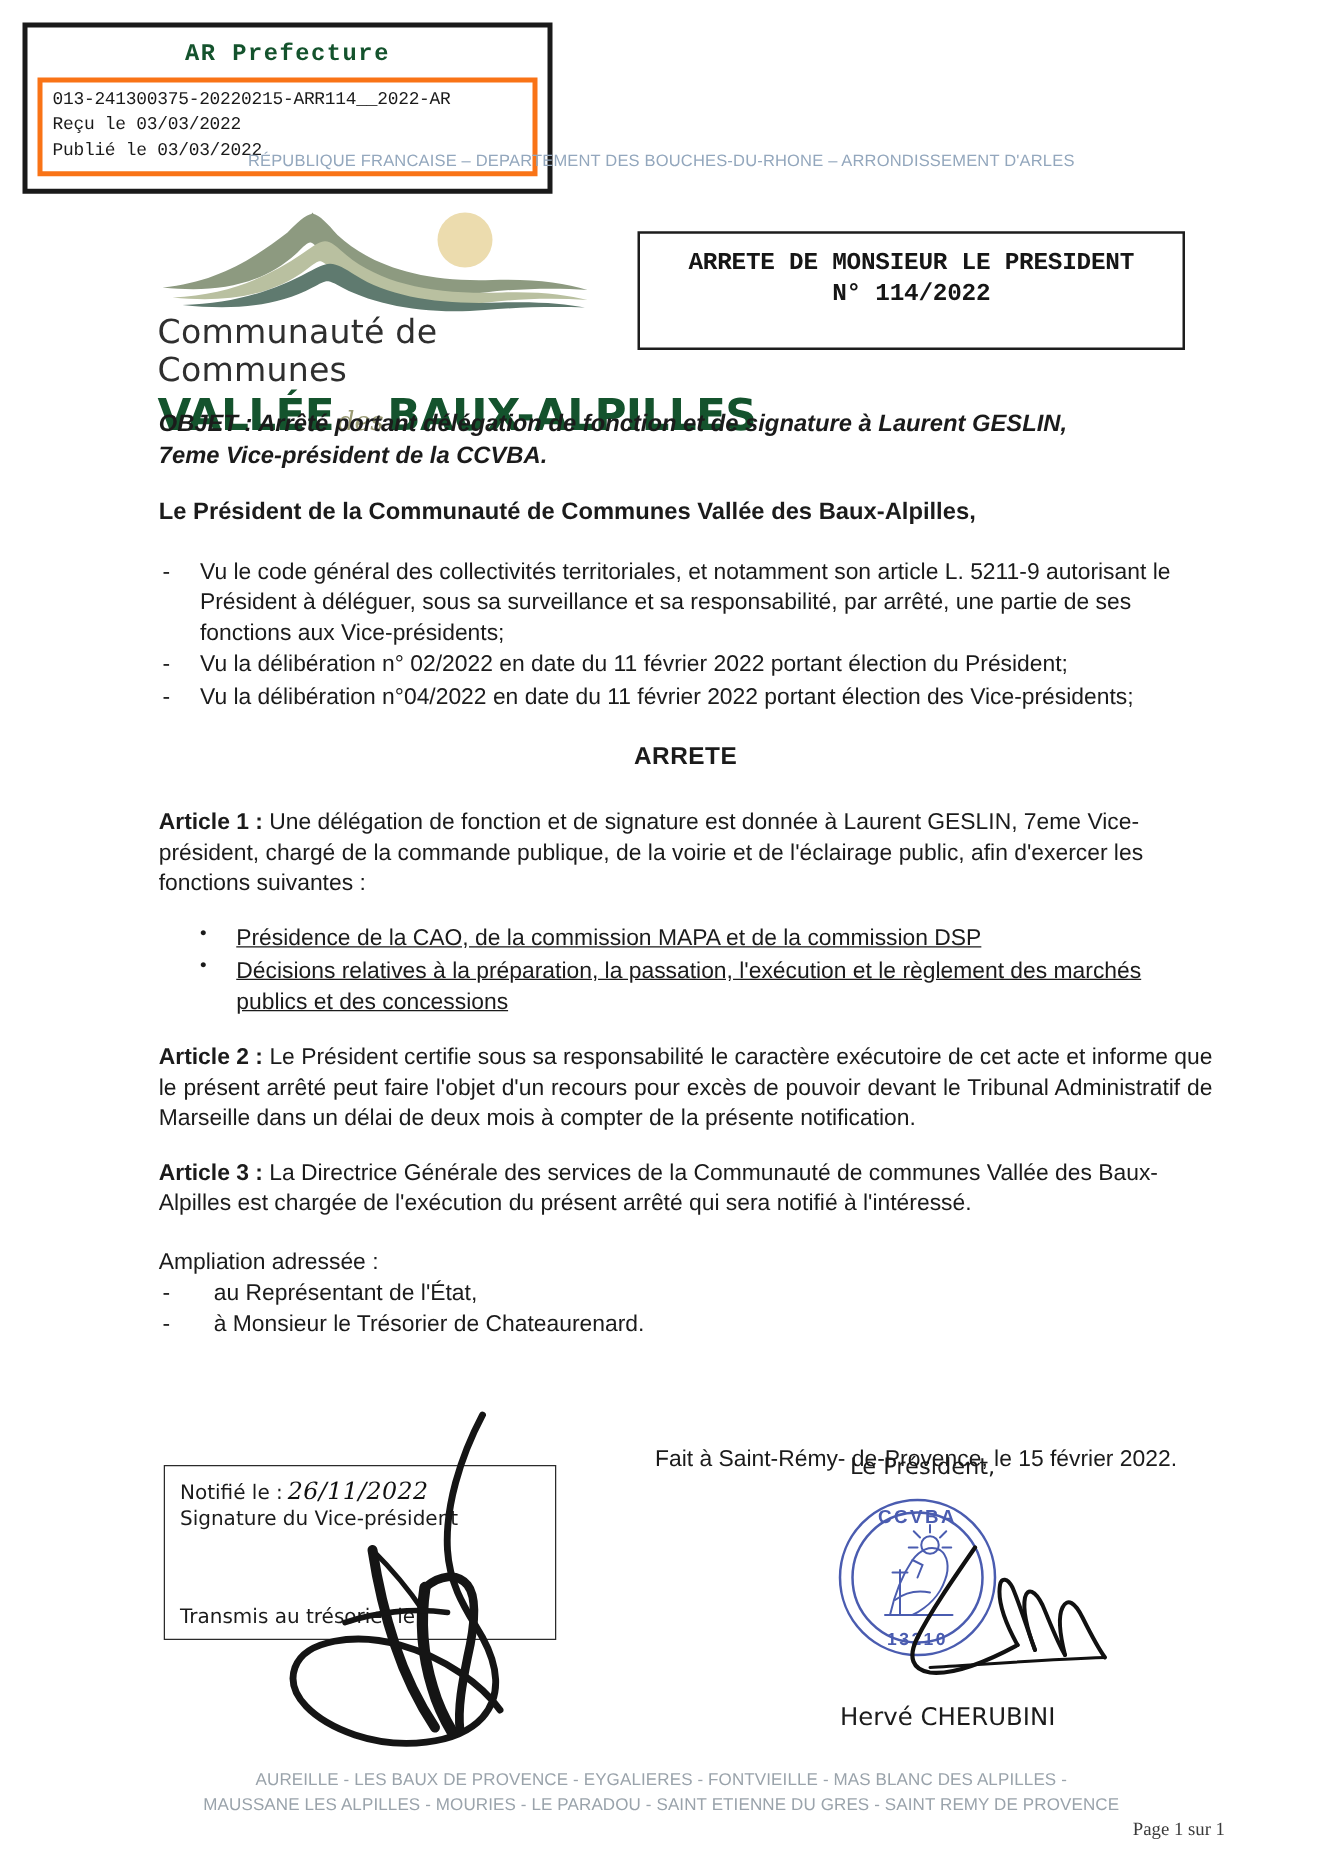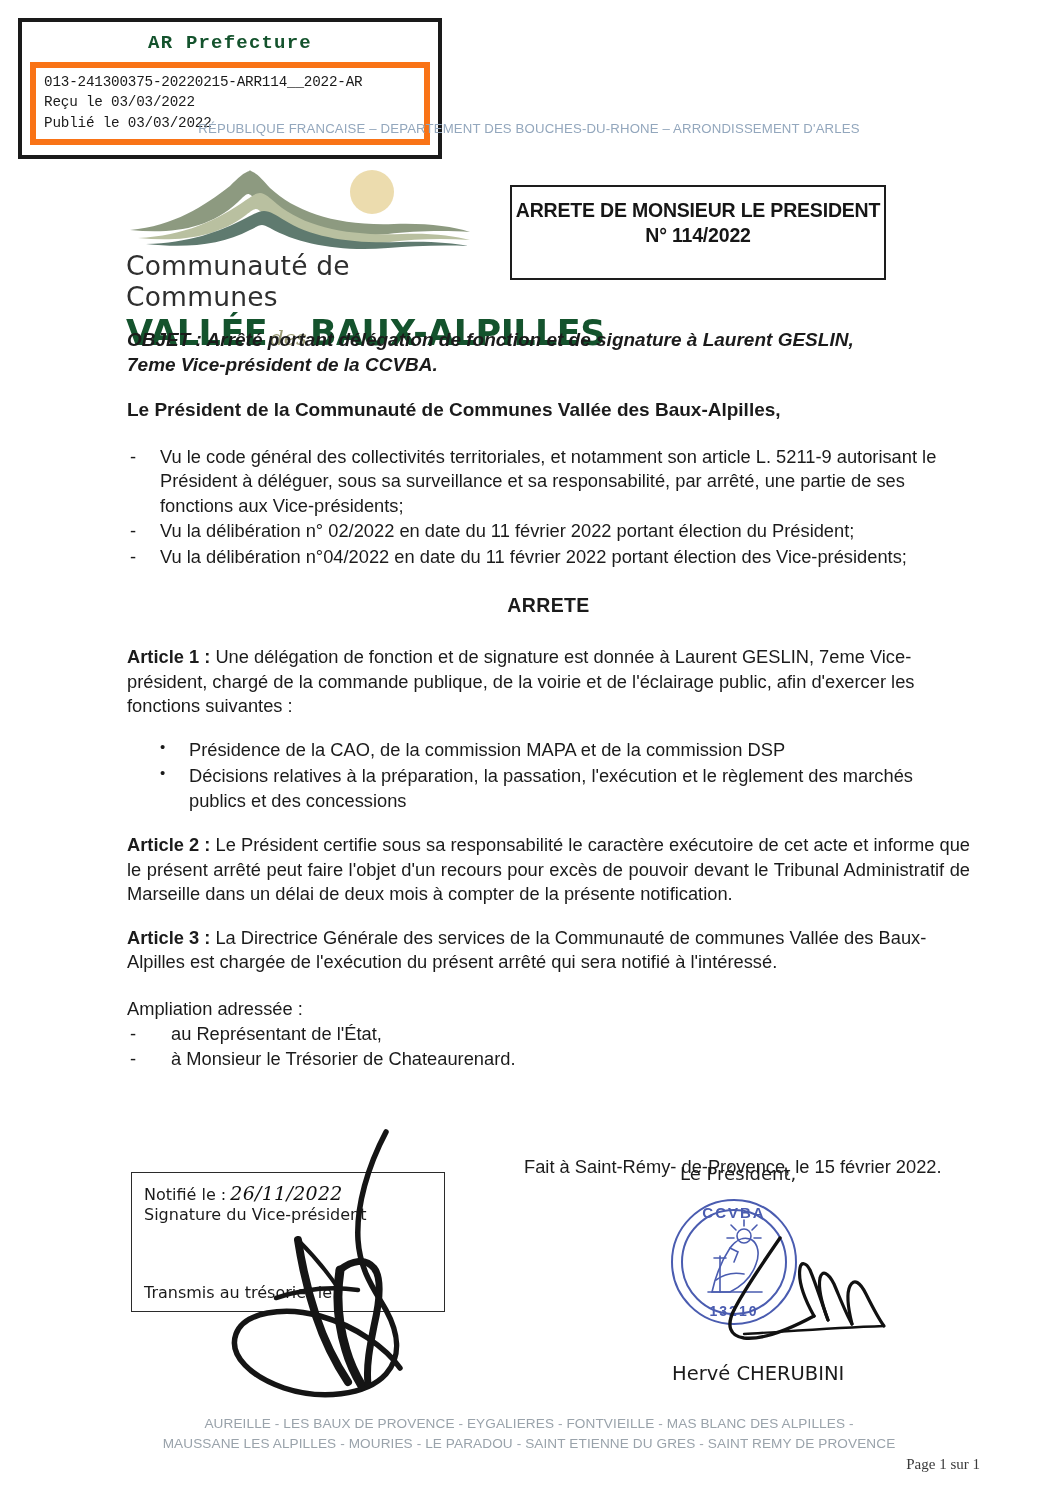--- a/index.html
+++ b/index.html
@@ -31,21 +31,21 @@
   .ar-title {
     text-align: center;
     font-family: "Liberation Mono", monospace;
     font-weight: bold;
     font-size: 19px;
     letter-spacing: 1.2px;
     color: #14532d;
     padding: 4px 0 8px 0;
   }
   .ar-body {
-    border: 6px solid #f97316;
+    border: 4px solid #f97316;
     padding: 4px 8px 6px 8px;
     font-family: "Liberation Mono", monospace;
     font-size: 14.3px;
     line-height: 1.42;
     color: #1a1a1a;
     letter-spacing: -0.2px;
     white-space: nowrap;
   }
 
   
@@ -101,25 +101,26 @@
     color: #9a9a74;
     font-family: "DejaVu Serif", serif;
     padding: 0 3px;
   }
 
   
   .title-box {
     position: absolute;
     left: 510px;
     top: 185px;
-    width: 376px;
+    width: 438px;
     height: 95px;
     border: 2px solid #1d1d1d;
     box-sizing: border-box;
     background: #fff;
+    font-family: Liberation Mono, monospace;
   }
   .title-box .tline {
     text-align: center;
     font-weight: bold;
     font-size: 19.5px;
     color: #161616;
     letter-spacing: -0.2px;
     line-height: 1.28;
   }
   .title-box .tline.first { padding-top: 11px; }
@@ -174,20 +175,21 @@
     margin-bottom: 19px;
     line-height: 1.34;
   }
   .article .lab { font-weight: bold; }
   .justif { text-align: justify; }
 
   ul.fn-list {
     list-style: none;
     margin: 14px 0 20px 0;
     padding: 0;
+    text-decoration: underline;
   }
   ul.fn-list li {
     position: relative;
     padding-left: 62px;
     margin-bottom: 2px;
     line-height: 1.34;
   }
   ul.fn-list li:before {
     content: "\2022";
     position: absolute;

